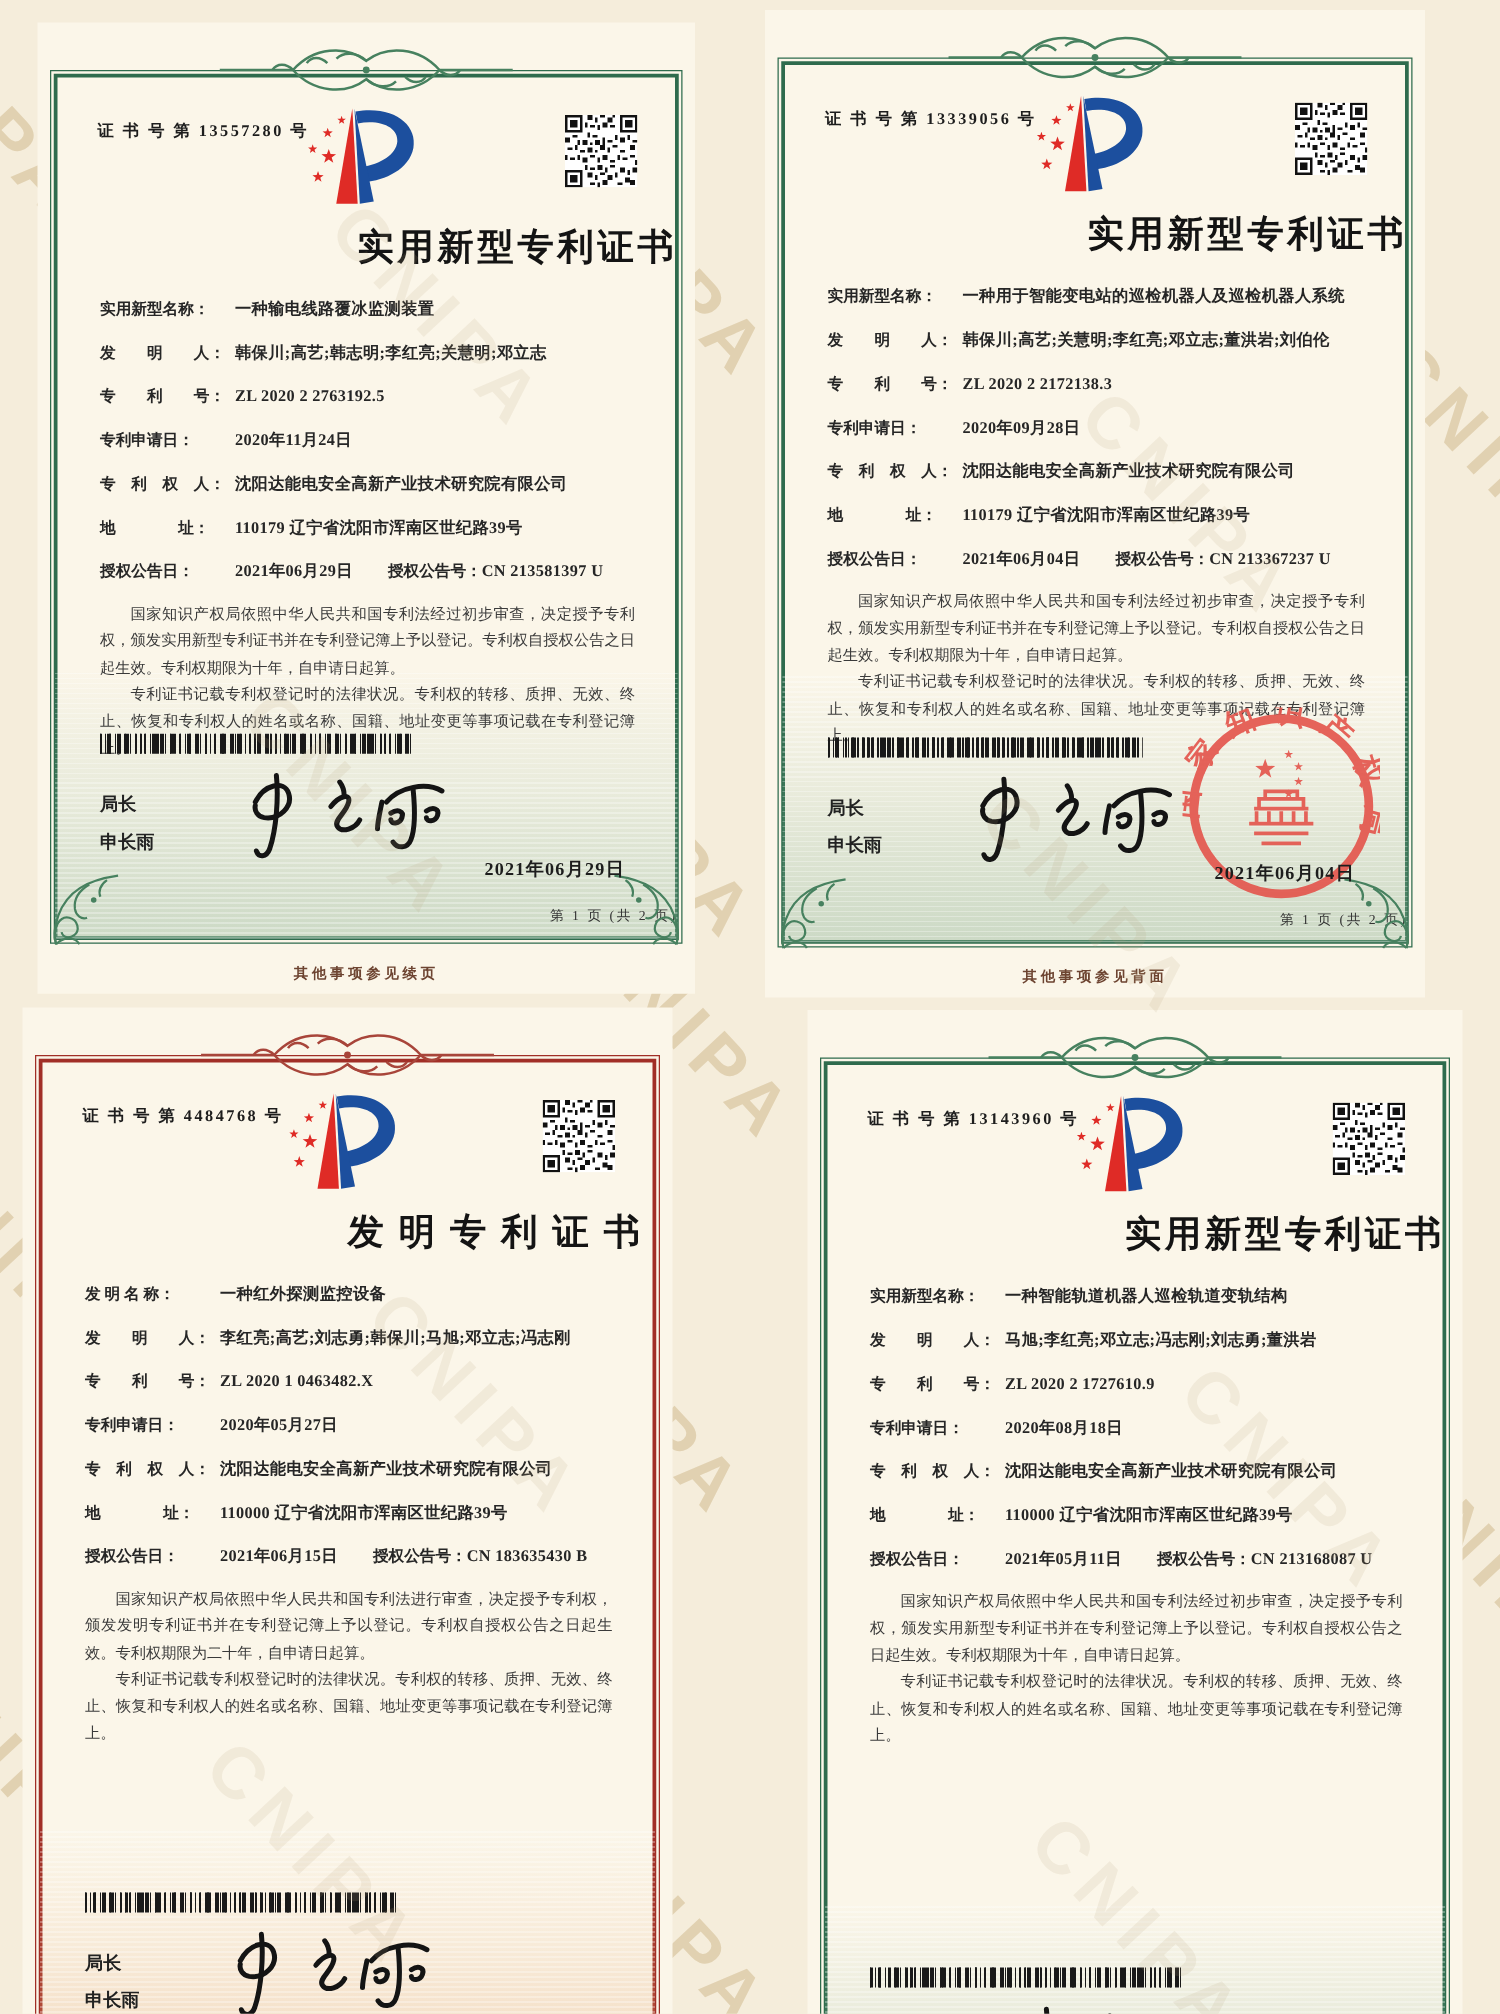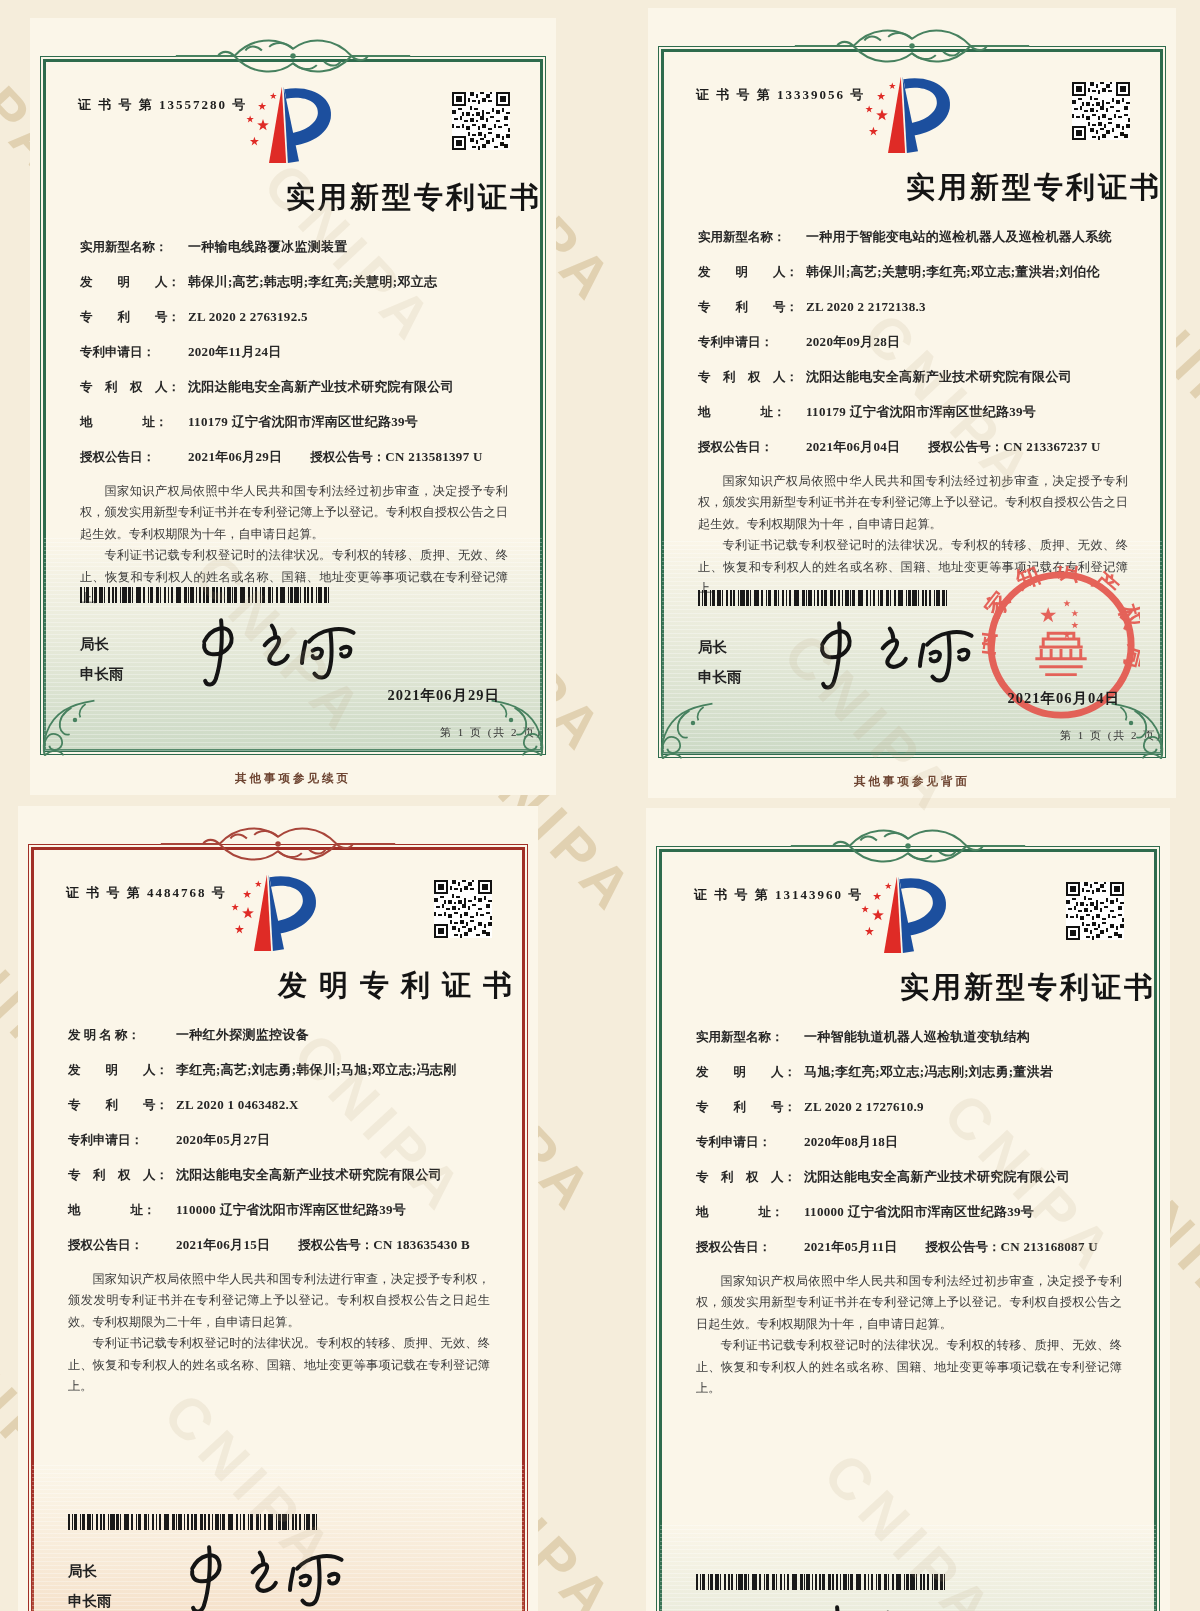--- a/index.html
+++ b/index.html
@@ -201,21 +201,21 @@
         <svg class="sig-svg">
             <use href="#sym-sig"></use>
           </svg>
         <div class="signdate">2021年06月29日</div>
         <div class="pageno">第 1 页 (共 2 页)</div>
       </div>
     </div>
     <div class="footnote">其他事项参见续页</div>
   </div>
 
-  <div class="cert theme-green" style="left:648px;top:8px;width:528px;height:790px;">
+  <div class="cert theme-green" style="left:612px;top:8px;width:528px;height:790px;">
     <div class="frame">
       <div class="frame-in"></div>
       <svg class="orn-top">
           <use href="#sym-orn"></use>
         </svg>
       <svg class="orn-bl">
           <use href="#sym-corner"></use>
         </svg>
       <svg class="orn-br">
           <use href="#sym-corner"></use>

